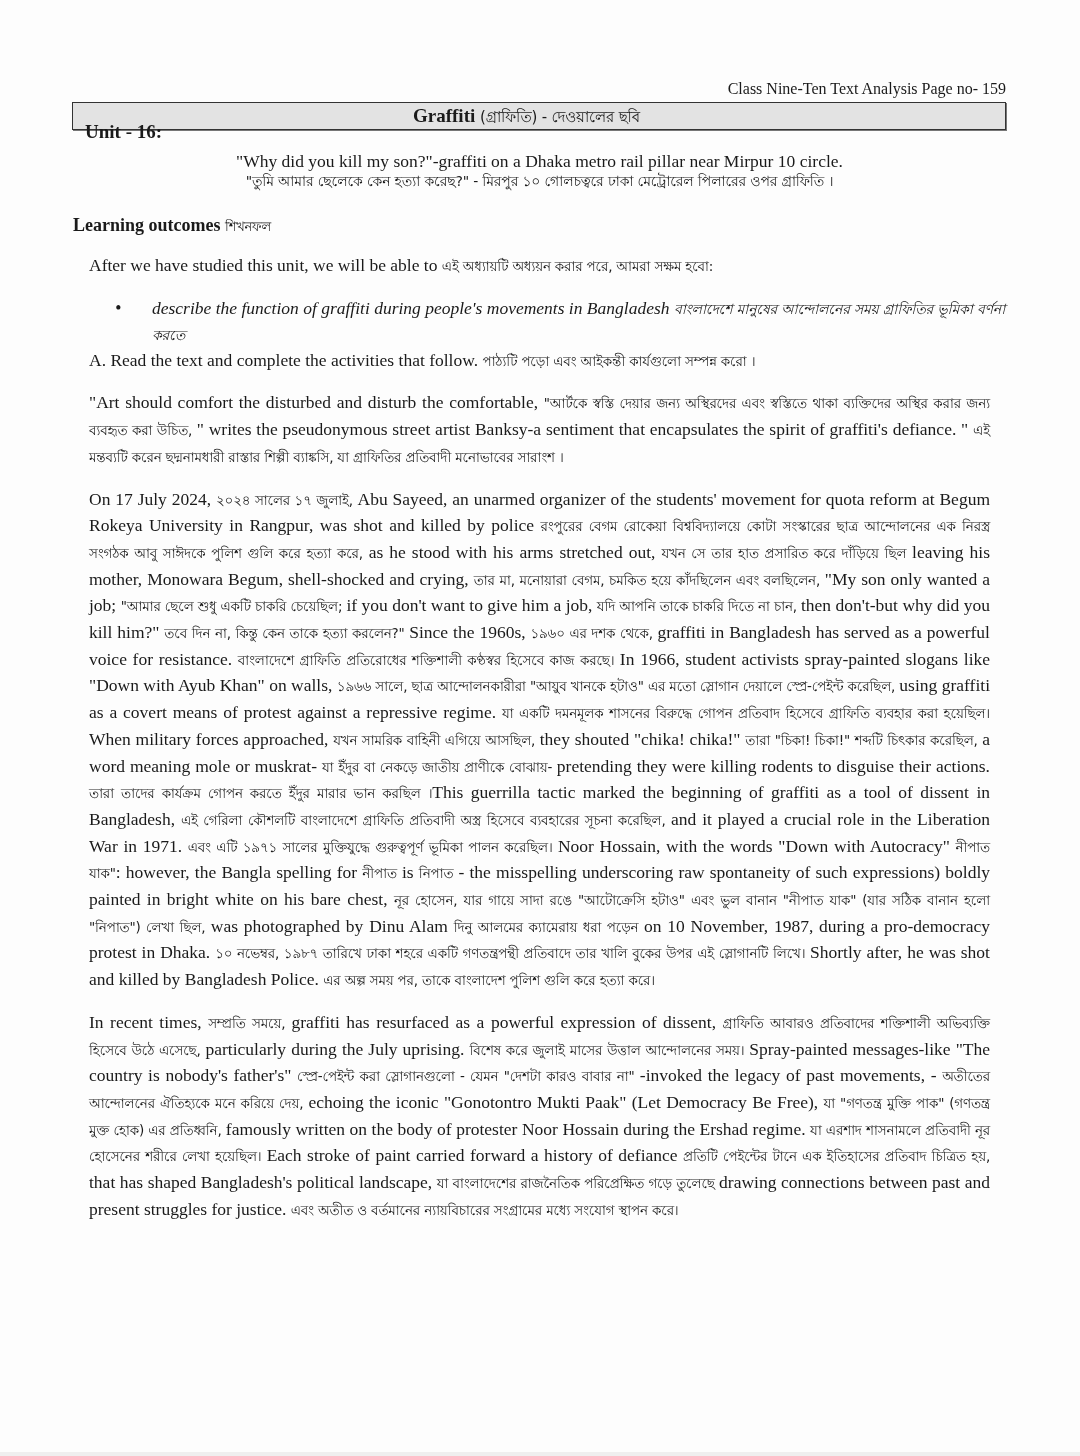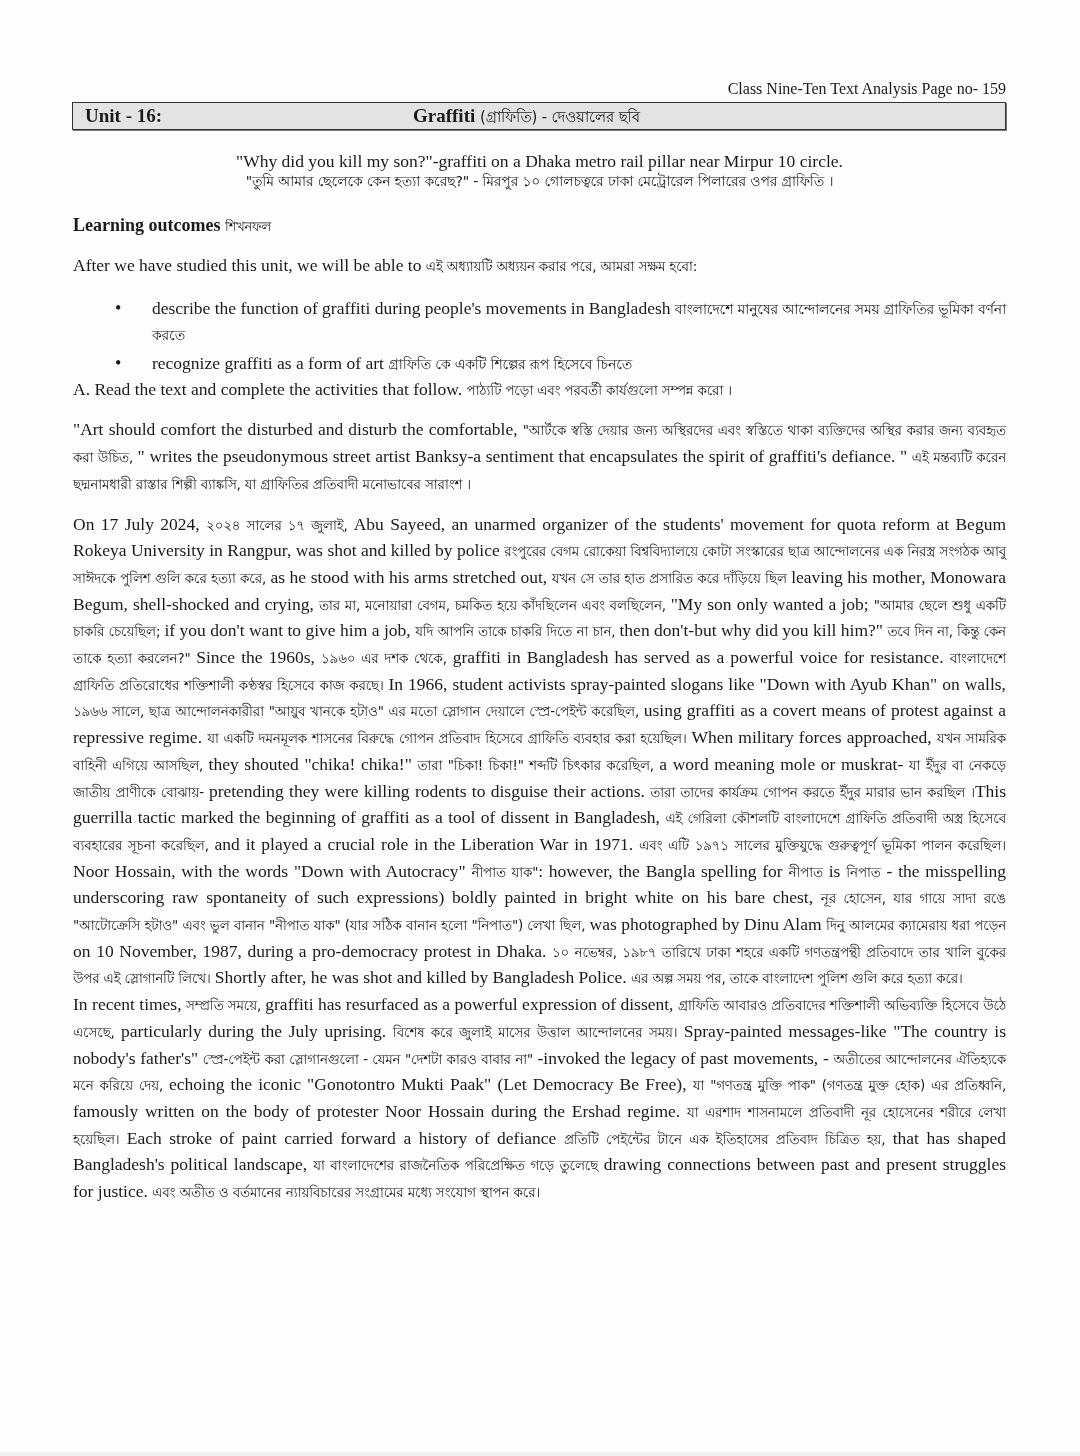--- a/index.html
+++ b/index.html
@@ -8,30 +8,30 @@
     font-family: "Liberation Serif", "DejaVu Serif", serif;
     position: relative; overflow: hidden;
   }
   .page { position: absolute; left: 73px; top: 76px; width: 933px; }
   .page-header { text-align: right; font-size: 16px; line-height: 26px; }
   .unit-box {
     margin-left: -1px; margin-top: 0px; border: 1.5px solid #333; background: #e3e3e3;
     height: 26px; position: relative; font-weight: bold; font-size: 19px; line-height: 26px;
     box-shadow: 1px 1px 0 #777;
   }
-  .unit-box .unit-label { position: absolute; left: 12px; top: 0; }
+  .unit-box .unit-label { position: absolute; left: 12px; top: 16px; }
   .unit-box .unit-title { position: absolute; left: 340px; top: 0; text-align: center; }
   .unit-box .bn { font-weight: normal; font-size: 15px; }
   .caption { text-align: center; margin-top: 20px; font-size: 17.5px; line-height: 22px; }
   .caption .bn-line { font-size: 14px; line-height: 18px; }
   h3 { font-size: 18px; font-weight: bold; margin: 24px 0 0 0; line-height: 22px; }
   h3 .bn { font-size: 13px; font-weight: normal; font-family: Liberation Mono, monospace; }
-  p { margin: 0; font-size: 17.5px; line-height: 25.7px; text-align: justify; }
+  p { margin: 16px; font-size: 17.5px; line-height: 25.7px; text-align: justify; }
   .intro { margin-top: 14px; }
-  ul { margin: 16px 0 0 0; padding: 0 0 0 79px; list-style: none; }
+  ul { margin: 16px 0 0 0; padding: 0 0 0 79px; list-style: none; font-style: italic; }
   ul li { position: relative; font-size: 17.5px; line-height: 25px; margin-bottom: 3px; }
   ul li::before { content: "\2022"; position: absolute; left: -37px; top: 0; font-size: 18px; }
   ul li .bn { font-size: 14px; }
   .bn { font-family: "DejaVu Sans", sans-serif; font-size: 13.5px; letter-spacing: -0.2px; }
   .instr { margin-top: -3px; }
   .para1 { margin-top: 14px; }
   .para2 { margin-top: 14px; }
   .caption2 { margin-top: 17px; font-style: italic; }
   .caption2 .bn { font-style: normal; }
   .para3 { margin-top: 0; }
@@ -64,29 +64,25 @@
   <p class="intro">
     <span>After we have studied this unit, we will be able to</span>
     <span class="bn">এই অধ্যায়টি অধ্যয়ন করার পরে, আমরা সক্ষম হবো:</span>
   </p>
 
   <ul>
     <li>
       <span>describe the function of graffiti during people's movements in Bangladesh</span>
       <span class="bn">বাংলাদেশে মানুষের আন্দোলনের সময় গ্রাফিতির ভূমিকা বর্ণনা করতে</span>
     </li>
-    <li>
-      <span>recognize graffiti as a form of art</span>
-      <span class="bn">গ্রাফিতি কে একটি শিল্পের রূপ হিসেবে চিনতে</span>
-    </li>
   </ul>
 
   <p class="instr">
     <span>A. Read the text and complete the activities that follow.</span>
-    <span class="bn">পাঠ্যটি পড়ো এবং পরবর্তী কার্যগুলো সম্পন্ন করো ।</span>
+    <span class="bn">পাঠ্যটি পড়ো এবং আইকন্তী কার্যগুলো সম্পন্ন করো ।</span>
   </p>
 
   <p class="para1"><span>"Art should comfort the disturbed and disturb the comfortable, </span><span class="bn">"আর্টকে স্বস্তি দেয়ার জন্য অস্থিরদের এবং স্বস্তিতে থাকা ব্যক্তিদের অস্থির করার জন্য ব্যবহৃত করা উচিত, </span><span>" writes the pseudonymous street artist Banksy-a sentiment that encapsulates the spirit of graffiti's defiance. " </span><span class="bn">এই মন্তব্যটি করেন ছদ্মনামধারী রাস্তার শিল্পী ব্যাঙ্কসি, যা গ্রাফিতির প্রতিবাদী মনোভাবের সারাংশ ।</span></p>
   <p class="para2"><span>On 17 July 2024, </span><span class="bn">২০২৪ সালের ১৭ জুলাই, </span><span>Abu Sayeed, an unarmed organizer of the students' movement for quota reform at Begum Rokeya University in Rangpur, was shot and killed by police </span><span class="bn">রংপুরের বেগম রোকেয়া বিশ্ববিদ্যালয়ে কোটা সংস্কারের ছাত্র আন্দোলনের এক নিরস্ত্র সংগঠক আবু সাঈদকে পুলিশ গুলি করে হত্যা করে, </span><span>as he stood with his arms stretched out, </span><span class="bn">যখন সে তার হাত প্রসারিত করে দাঁড়িয়ে ছিল </span><span>leaving his mother, Monowara Begum, shell-shocked and crying, </span><span class="bn">তার মা, মনোয়ারা বেগম, চমকিত হয়ে কাঁদছিলেন এবং বলছিলেন, </span><span>"My son only wanted a job; </span><span class="bn">"আমার ছেলে শুধু একটি চাকরি চেয়েছিল; </span><span>if you don't want to give him a job, </span><span class="bn">যদি আপনি তাকে চাকরি দিতে না চান, </span><span>then don't-but why did you kill him?" </span><span class="bn">তবে দিন না, কিন্তু কেন তাকে হত্যা করলেন?" </span><span>Since the 1960s, </span><span class="bn">১৯৬০ এর দশক থেকে, </span><span>graffiti in Bangladesh has served as a powerful voice for resistance. </span><span class="bn">বাংলাদেশে গ্রাফিতি প্রতিরোধের শক্তিশালী কণ্ঠস্বর হিসেবে কাজ করছে। </span><span>In 1966, student activists spray-painted slogans like "Down with Ayub Khan" on walls, </span><span class="bn">১৯৬৬ সালে, ছাত্র আন্দোলনকারীরা "আয়ুব খানকে হটাও" এর মতো স্লোগান দেয়ালে স্প্রে-পেইন্ট করেছিল, </span><span>using graffiti as a covert means of protest against a repressive regime. </span><span class="bn">যা একটি দমনমূলক শাসনের বিরুদ্ধে গোপন প্রতিবাদ হিসেবে গ্রাফিতি ব্যবহার করা হয়েছিল। </span><span>When military forces approached, </span><span class="bn">যখন সামরিক বাহিনী এগিয়ে আসছিল, </span><span>they shouted "chika! chika!" </span><span class="bn">তারা "চিকা! চিকা!" শব্দটি চিৎকার করেছিল, </span><span>a word meaning mole or muskrat- </span><span class="bn">যা ইঁদুর বা নেকড়ে জাতীয় প্রাণীকে বোঝায়- </span><span>pretending they were killing rodents to disguise their actions. </span><span class="bn">তারা তাদের কার্যক্রম গোপন করতে ইঁদুর মারার ভান করছিল ।</span><span>This guerrilla tactic marked the beginning of graffiti as a tool of dissent in Bangladesh, </span><span class="bn">এই গেরিলা কৌশলটি বাংলাদেশে গ্রাফিতি প্রতিবাদী অস্ত্র হিসেবে ব্যবহারের সূচনা করেছিল, </span><span>and it played a crucial role in the Liberation War in 1971. </span><span class="bn">এবং এটি ১৯৭১ সালের মুক্তিযুদ্ধে গুরুত্বপূর্ণ ভূমিকা পালন করেছিল। </span><span>Noor Hossain, with the words "Down with Autocracy" </span><span class="bn">নীপাত যাক"</span><span>: however, the Bangla spelling for </span><span class="bn">নীপাত</span><span> is </span><span class="bn">নিপাত</span><span> - the misspelling underscoring raw spontaneity of such expressions) boldly painted in bright white on his bare chest, </span><span class="bn">নূর হোসেন, যার গায়ে সাদা রঙে "আটোক্রেসি হটাও" এবং ভুল বানান "নীপাত যাক" (যার সঠিক বানান হলো "নিপাত") লেখা ছিল, </span><span>was photographed by Dinu Alam </span><span class="bn">দিনু আলমের ক্যামেরায় ধরা পড়েন </span><span>on 10 November, 1987, during a pro-democracy protest in Dhaka. </span><span class="bn">১০ নভেম্বর, ১৯৮৭ তারিখে ঢাকা শহরে একটি গণতন্ত্রপন্থী প্রতিবাদে তার খালি বুকের উপর এই স্লোগানটি লিখে। </span><span>Shortly after, he was shot and killed by Bangladesh Police. </span><span class="bn">এর অল্প সময় পর, তাকে বাংলাদেশ পুলিশ গুলি করে হত্যা করে।</span></p>
   <p class="para3"><span>In recent times, </span><span class="bn">সম্প্রতি সময়ে, </span><span>graffiti has resurfaced as a powerful expression of dissent, </span><span class="bn">গ্রাফিতি আবারও প্রতিবাদের শক্তিশালী অভিব্যক্তি হিসেবে উঠে এসেছে, </span><span>particularly during the July uprising. </span><span class="bn">বিশেষ করে জুলাই মাসের উত্তাল আন্দোলনের সময়। </span><span>Spray-painted messages-like "The country is nobody's father's" </span><span class="bn">স্প্রে-পেইন্ট করা স্লোগানগুলো - যেমন "দেশটা কারও বাবার না" </span><span>-invoked the legacy of past movements, - </span><span class="bn">অতীতের আন্দোলনের ঐতিহ্যকে মনে করিয়ে দেয়, </span><span> echoing the iconic "Gonotontro Mukti Paak" (Let Democracy Be Free), </span><span class="bn">যা "গণতন্ত্র মুক্তি পাক" (গণতন্ত্র মুক্ত হোক) এর প্রতিধ্বনি, </span><span>famously written on the body of protester Noor Hossain during the Ershad regime. </span><span class="bn">যা এরশাদ শাসনামলে প্রতিবাদী নূর হোসেনের শরীরে লেখা হয়েছিল। </span><span>Each stroke of paint carried forward a history of defiance </span><span class="bn">প্রতিটি পেইন্টের টানে এক ইতিহাসের প্রতিবাদ চিত্রিত হয়, </span><span>that has shaped Bangladesh's political landscape, </span><span class="bn">যা বাংলাদেশের রাজনৈতিক পরিপ্রেক্ষিত গড়ে তুলেছে </span><span> drawing connections between past and present struggles for justice. </span><span class="bn">এবং অতীত ও বর্তমানের ন্যায়বিচারের সংগ্রামের মধ্যে সংযোগ স্থাপন করে।</span></p>
 </div>
 
 <div class="footer-strip"></div>
 
 </body></html>

